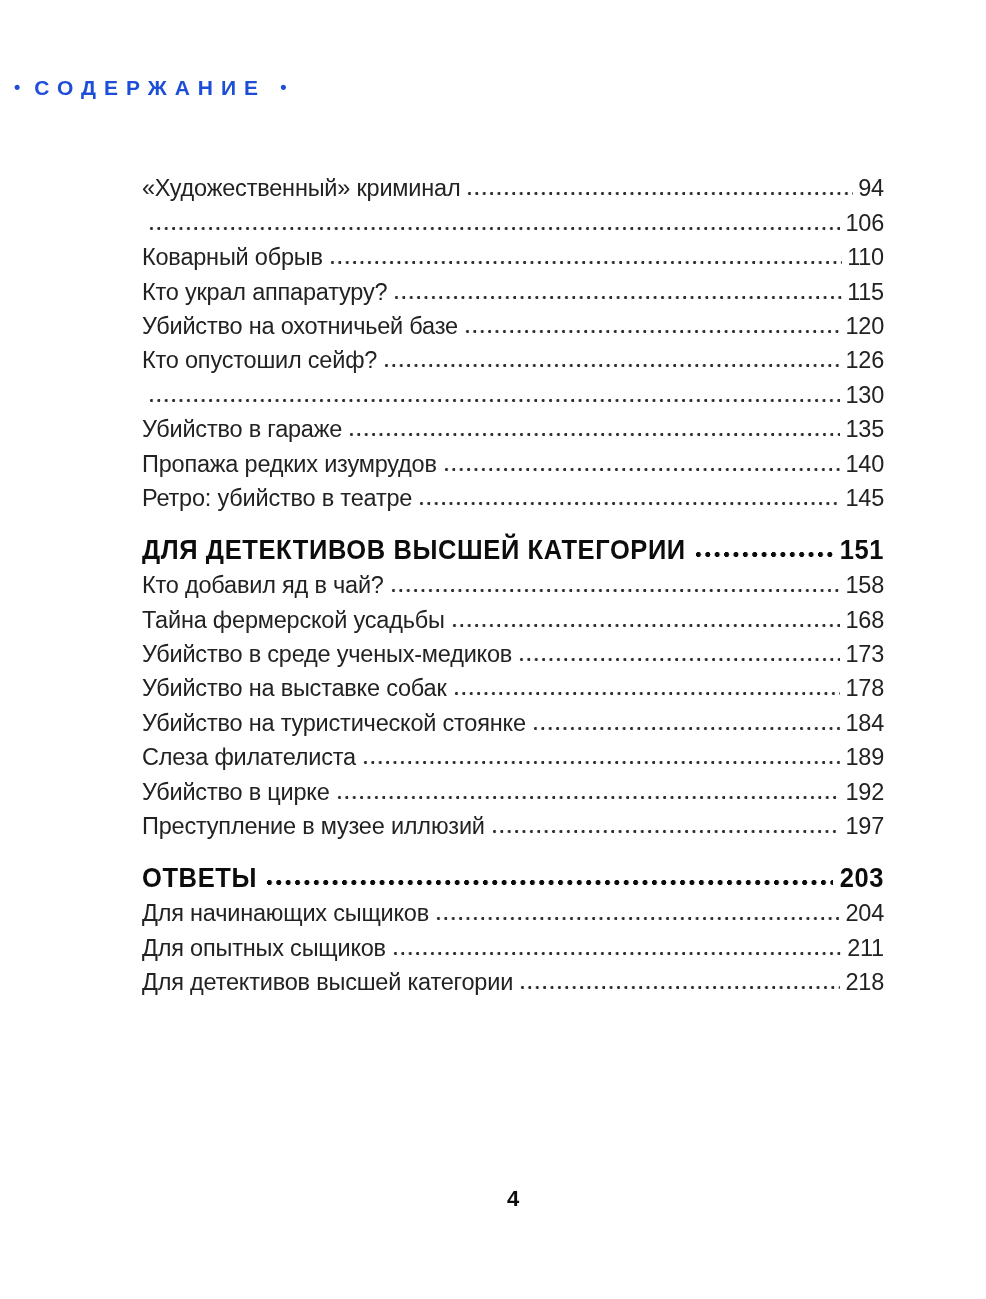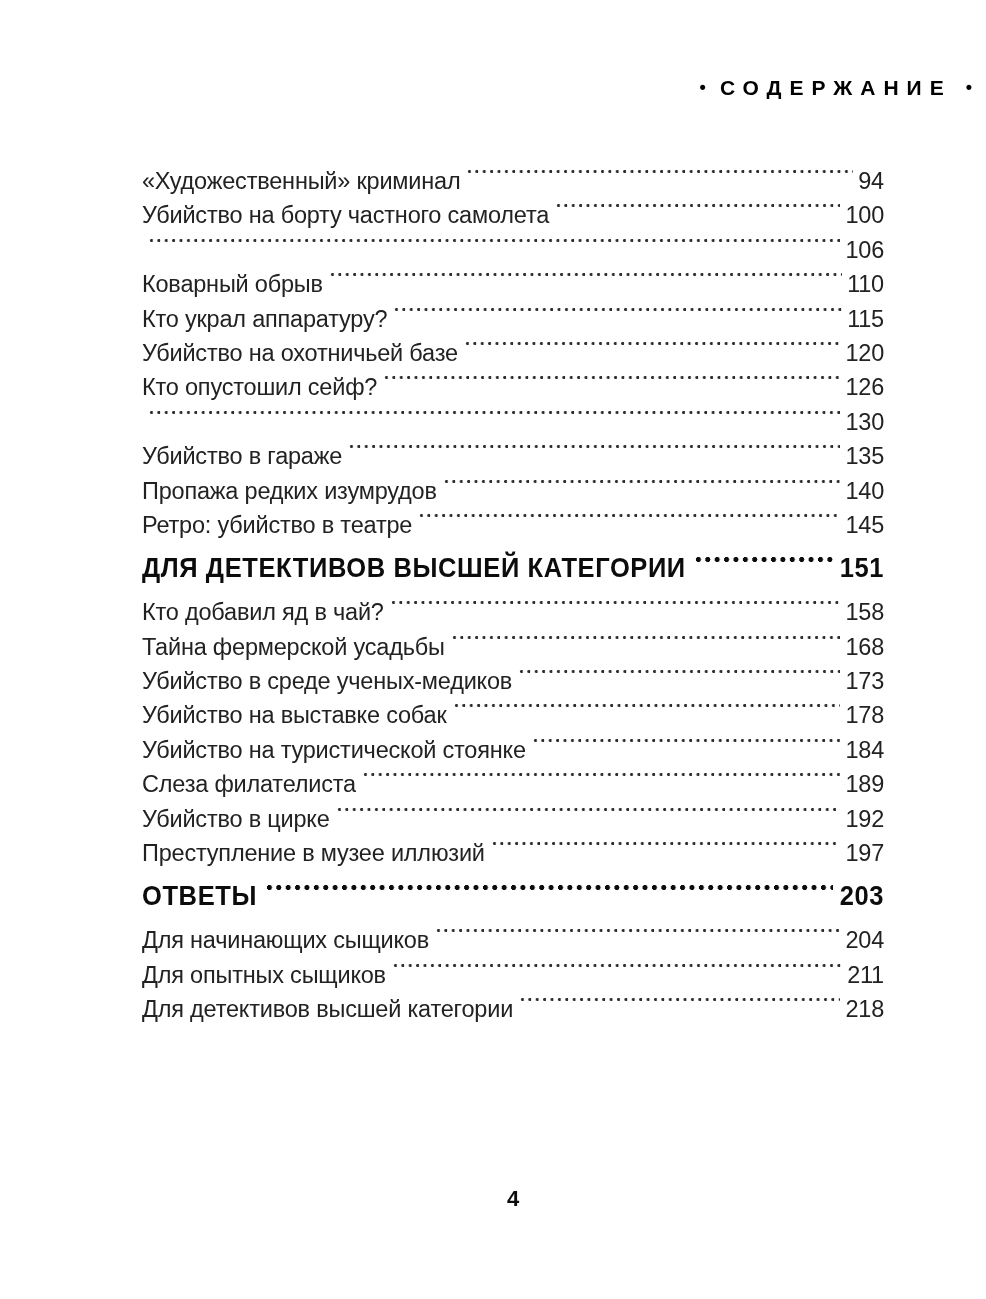--- a/index.html
+++ b/index.html
@@ -15,44 +15,45 @@
     font-family: "Liberation Sans", "DejaVu Sans", sans-serif;
     overflow: hidden;
   }
 
   
   .toc-header {
     position: absolute;
     top: 76px;
     left: 0;
     width: 100%;
-    text-align: right;
+    text-align: left;
     font-weight: 700;
     font-size: 21px;
     letter-spacing: 8px;
-    color: #000000;
+    color: #1d4ed8;
     white-space: nowrap;
   }
   .hdr-dot {
     font-size: 18px;
     letter-spacing: 0;
     margin: 0 14px;
     position: relative;
     top: -2px;
   }
 
   
   .toc-list {
     position: absolute;
     left: 142px;
     top: 168px;
     width: 742px;
   }
   .toc-row {
     display: flex;
+    align-items: flex-end;
     height: 34.4px;
     font-size: 23.5px;
     font-weight: 400;
     letter-spacing: -0.2px;
     color: #222222;
   }
   .toc-title { white-space: nowrap; }
   .toc-page  { white-space: nowrap; }
   .toc-leader {
     flex: 1;
@@ -104,25 +105,20 @@
   <span class="hdr-dot">•</span><span>СОДЕРЖАНИЕ</span><span class="hdr-dot">•</span>
 </div>
 
 <div class="toc-list" id="toc-list">
     <div class="toc-row">
     <span class="toc-title">«Художественный» криминал</span>
     <span class="toc-leader"></span>
     <span class="toc-page">94</span>
   </div>
     <div class="toc-row">
-    <span class="toc-title">Убийство на борту частного самолета</span>
-    <span class="toc-leader"></span>
-    <span class="toc-page">100</span>
-  </div>
-    <div class="toc-row">
     <span class="toc-leader"></span>
     <span class="toc-page">106</span>
   </div>
     <div class="toc-row">
     <span class="toc-title">Коварный обрыв</span>
     <span class="toc-leader"></span>
     <span class="toc-page">110</span>
   </div>
     <div class="toc-row">
     <span class="toc-title">Кто украл аппаратуру?</span>

